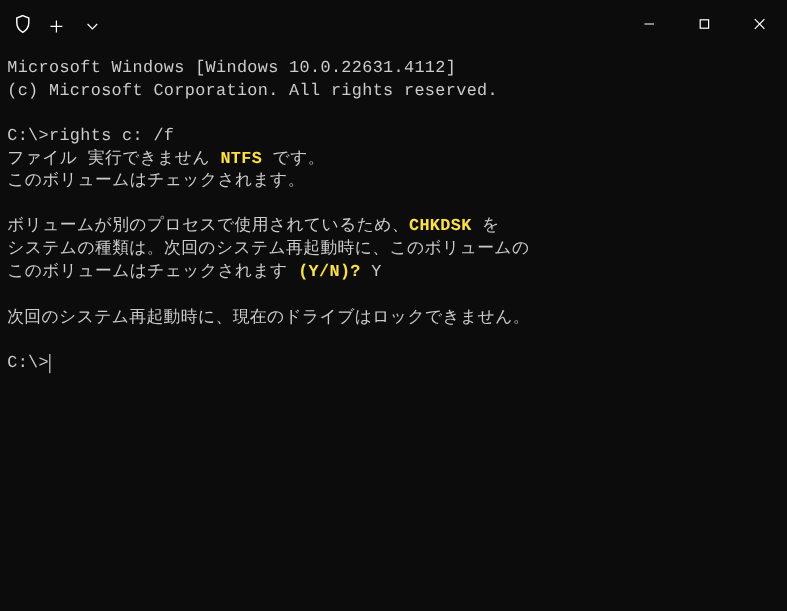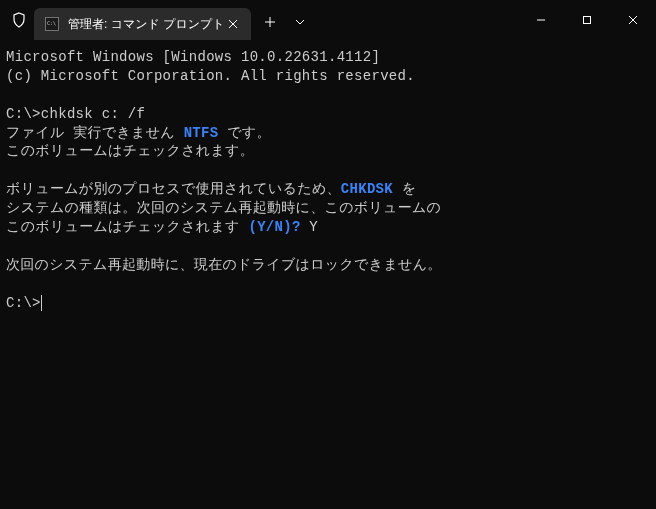--- a/index.html
+++ b/index.html
@@ -95,53 +95,39 @@
 .terminal {
   padding: 8px 6px;
   font-family: Consolas, "Courier New", monospace;
   font-size: 14px;
   line-height: 1.35;
   color: #cccccc;
   background: #0c0c0c;
   white-space: pre-wrap;
   letter-spacing: 0.3px;
 }
-.terminal .hl { color: #3b82f6; font-weight: bold; }
+.terminal .hl { color: #fde047; font-weight: bold; }
 .cursor {
   display: inline-block;
   width: 1px;
   height: 16px;
   background: #cccccc;
   vertical-align: text-bottom;
   animation: blink 1s step-start infinite;
 }
 @keyframes blink { 50% { opacity: 0; } }
 </style>
 </head>
 <body>
 
 <div class="titlebar">
   <div class="shield-icon">
     <svg width="16" height="16" viewBox="0 0 16 16">
         <path d="M8 1 L13 3 V7 C13 11 10.5 13.5 8 15 C5.5 13.5 3 11 3 7 V3 Z" fill="none" stroke="#ffffff" stroke-width="1.2"></path>
       </svg>
-  </div>
-  <div class="tab">
-    <div class="tab-icon">
-      <svg width="14" height="14" viewBox="0 0 14 14">
-          <rect x="0.5" y="0.5" width="13" height="13" fill="#1a1a1a" stroke="#888" stroke-width="0.8"></rect>
-          <text x="2" y="8" font-size="5" fill="#ccc" font-family="monospace">C:\</text>
-        </svg>
-    </div>
-    <span class="tab-title">管理者: コマンド プロンプト</span>
-    <div class="tab-close">
-      <svg width="10" height="10" viewBox="0 0 10 10">
-          <path d="M1 1 L9 9 M9 1 L1 9" stroke="#ffffff" stroke-width="1"></path>
-        </svg>
-    </div>
   </div>
   <div class="newtab">
     <svg width="12" height="12" viewBox="0 0 12 12">
         <path d="M6 1 V11 M1 6 H11" stroke="#ffffff" stroke-width="1"></path>
       </svg>
   </div>
   <div class="dropdown">
     <svg width="10" height="10" viewBox="0 0 10 10">
         <path d="M1 3 L5 7 L9 3" stroke="#ffffff" stroke-width="1" fill="none"></path>
       </svg>
@@ -160,21 +146,21 @@
   <div class="winbtn close">
     <svg width="10" height="10" viewBox="0 0 10 10">
         <path d="M1 1 L9 9 M9 1 L1 9" stroke="#ffffff" stroke-width="1"></path>
       </svg>
   </div>
 </div>
 
 <div class="terminal"><span>Microsoft Windows [Windows 10.0.22631.4112]</span>
 <span>(c) Microsoft Corporation. All rights reserved.</span>
 
-<span>C:\&gt;</span><span>chkdsk c: /f</span>
+<span>C:\&gt;</span><span>rights c: /f</span>
 <span>ファイル 実行できません </span><span class="hl">NTFS</span><span> です。</span>
 <span>このボリュームはチェックされます。</span>
 
 <span>ボリュームが別のプロセスで使用されているため、</span><span class="hl">CHKDSK</span><span> を</span>
 <span>システムの種類は。次回のシステム再起動時に、このボリュームの</span>
 <span>このボリュームはチェックされます </span><span class="hl">(Y/N)?</span><span> Y</span>
 
 <span>次回のシステム再起動時に、現在のドライブはロックできません。</span>
 
 <span>C:\&gt;</span><span class="cursor"></span></div>

